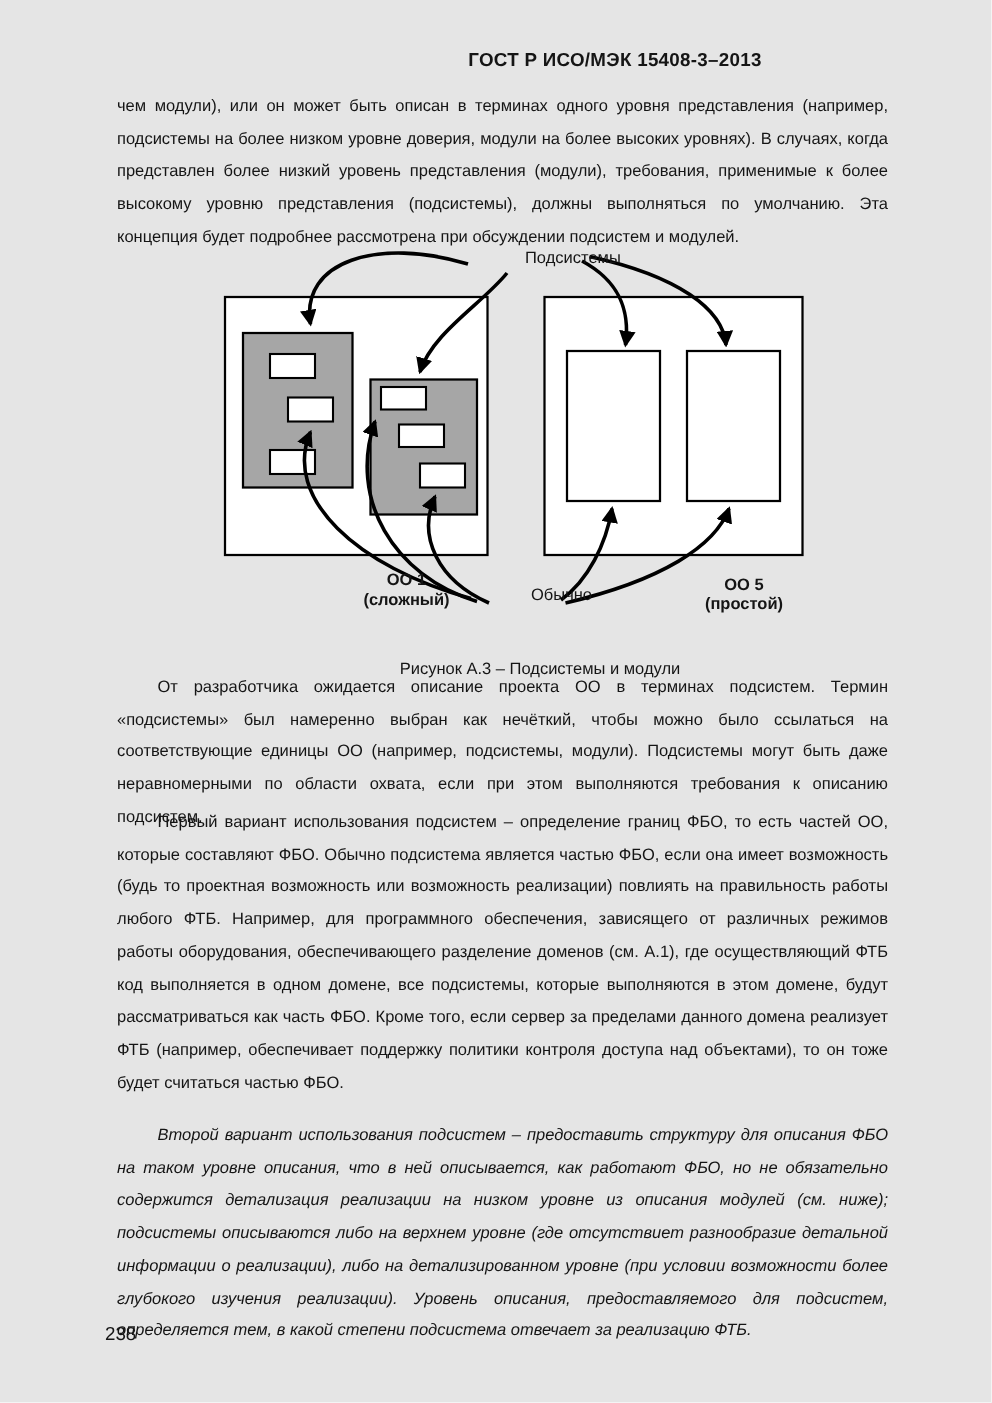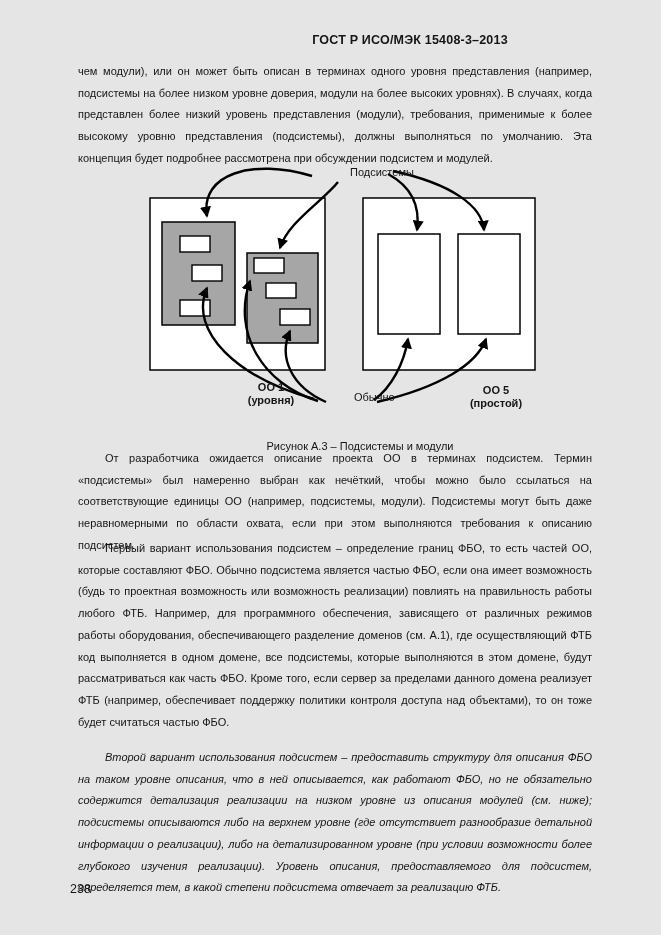--- a/index.html
+++ b/index.html
@@ -82,21 +82,21 @@
         <path d="M 374 240 C 392 227, 404 203, 408 179" marker-end="url(#ah)"></path>
         <path d="M 377 242 C 441 227, 477 204, 486 179" marker-end="url(#ah)"></path>
       </g>
     </svg>
 
     <div class="fig-label lbl-subsystems">Подсистемы</div>
     <div class="fig-label lbl-modules">Обычно</div>
 
     <div class="fig-label lbl-oo lbl-oo1">
       <div>ОО 1</div>
-      <div>(уровня)</div>
+      <div>(сложный)</div>
     </div>
     <div class="fig-label lbl-oo lbl-oo2">
       <div>ОО 5</div>
       <div>(простой)</div>
     </div>
   </div>
 
   <div class="caption">Рисунок А.3 – Подсистемы и модули</div>
 
   <p class="body-par indent p2">От разработчика ожидается описание проекта ОО в терминах подсистем. Термин «подсистемы» был намеренно выбран как нечёткий, чтобы можно было ссылаться на соответствующие единицы  ОО (например, подсистемы, модули). Подсистемы могут быть даже неравномерными по области охвата, если при этом выполняются требования к описанию подсистем.</p>

